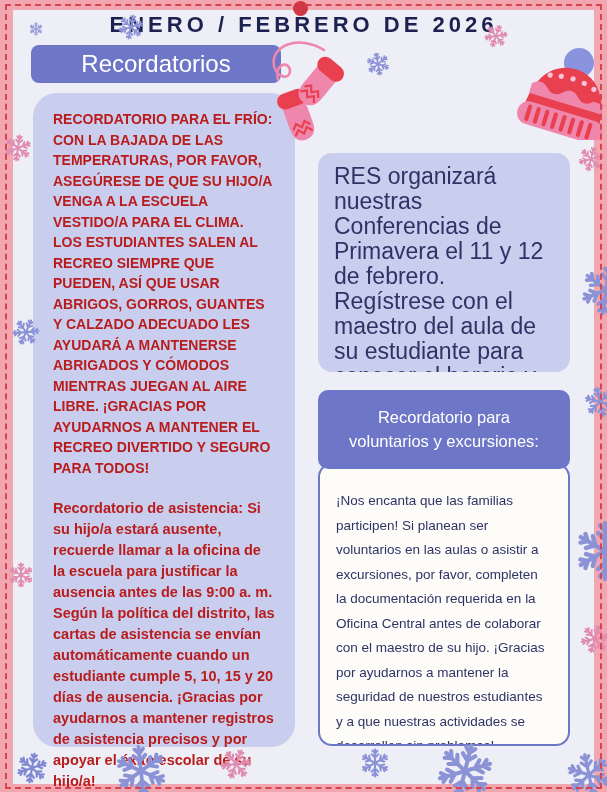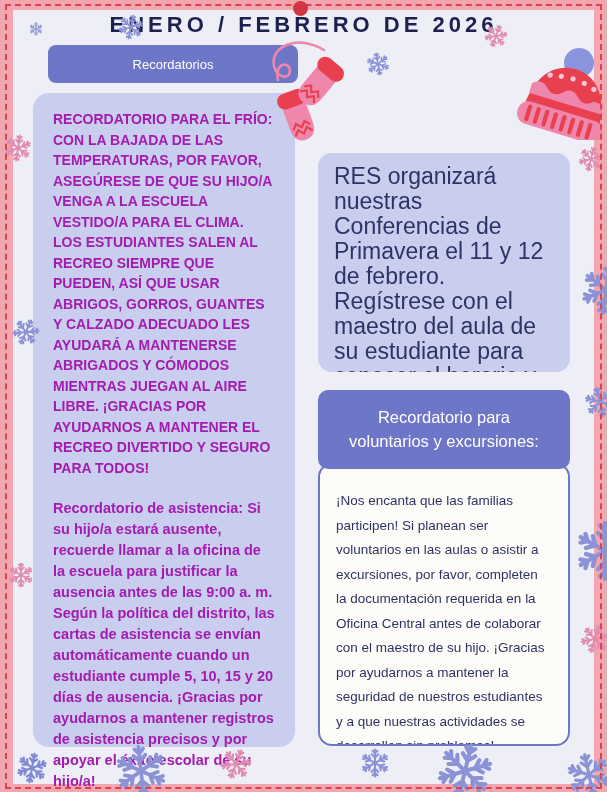--- a/index.html
+++ b/index.html
@@ -25,26 +25,26 @@
   .title {
     position:absolute; left:0; right:0; top:12px; text-align:center;
     color:#1c2150; font-size:22px; font-weight:600; letter-spacing:4px;
     z-index:5;
   }
   .hdr {
     position:absolute; background:#6d76c7; color:#fff; border-radius:10px;
     display:flex; align-items:center; justify-content:center; text-align:center;
     z-index:10;
   }
-  .hdr-reminders { left:48px; top:45px; width:250px; height:38px; font-size:13px; border-radius:8px; }
+  .hdr-reminders { left:31px; top:45px; width:250px; height:38px; font-size:24px; border-radius:8px; }
   .hdr-conf { left:318px; top:77px; width:252px; height:66px; font-size:19px; line-height:1.35; }
   .hdr-conf .hdr-text { width:180px; }
   .hdr-vol { left:318px; top:390px; width:252px; height:79px; font-size:16.5px; line-height:1.4; }
   .hdr-vol .hdr-text { width:205px; }
-  .panel { position:absolute; border-radius:16px; z-index:9; color:#a21caf; }
+  .panel { position:absolute; border-radius:24px; z-index:9; color:#b91c1c; }
   .panel-left {
     left:33px; top:93px; width:262px; height:654px; background:#c9cdee;
     padding:16px 20px;
   }
   .panel-left p { font-weight:700; font-size:14px; line-height:20.5px; }
   .panel-left p + p { margin-top:20px; font-size:14.5px; line-height:21px; }
   .panel-conf {
     left:318px; top:153px; width:252px; height:219px; background:#c9cdee;
     padding:11px 16px; font-size:23px; line-height:25px; color:#2e3366;
     border-radius:14px; overflow:hidden;

